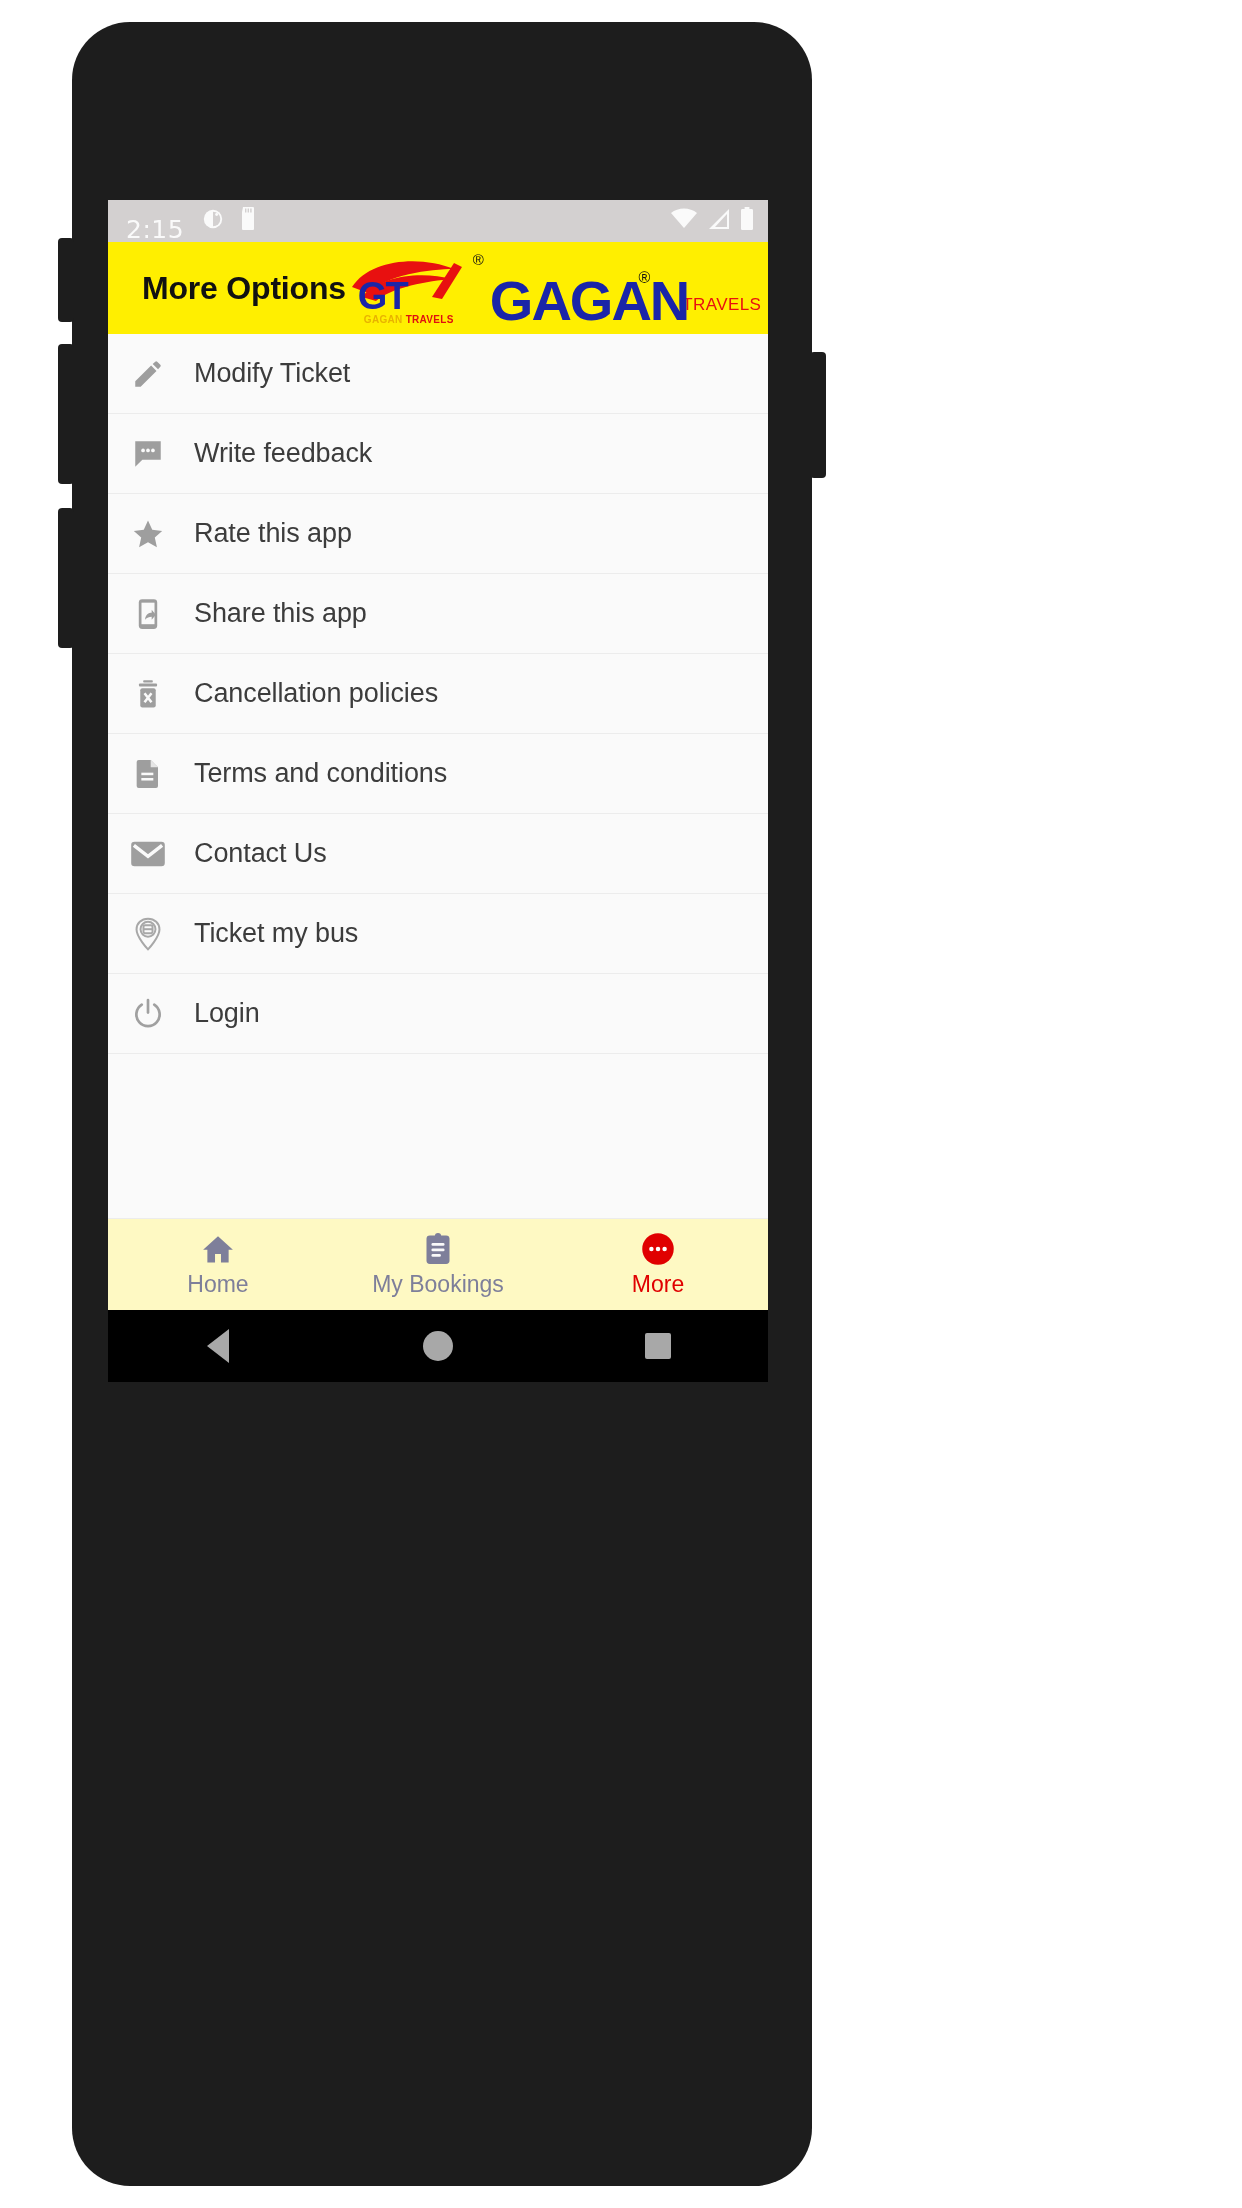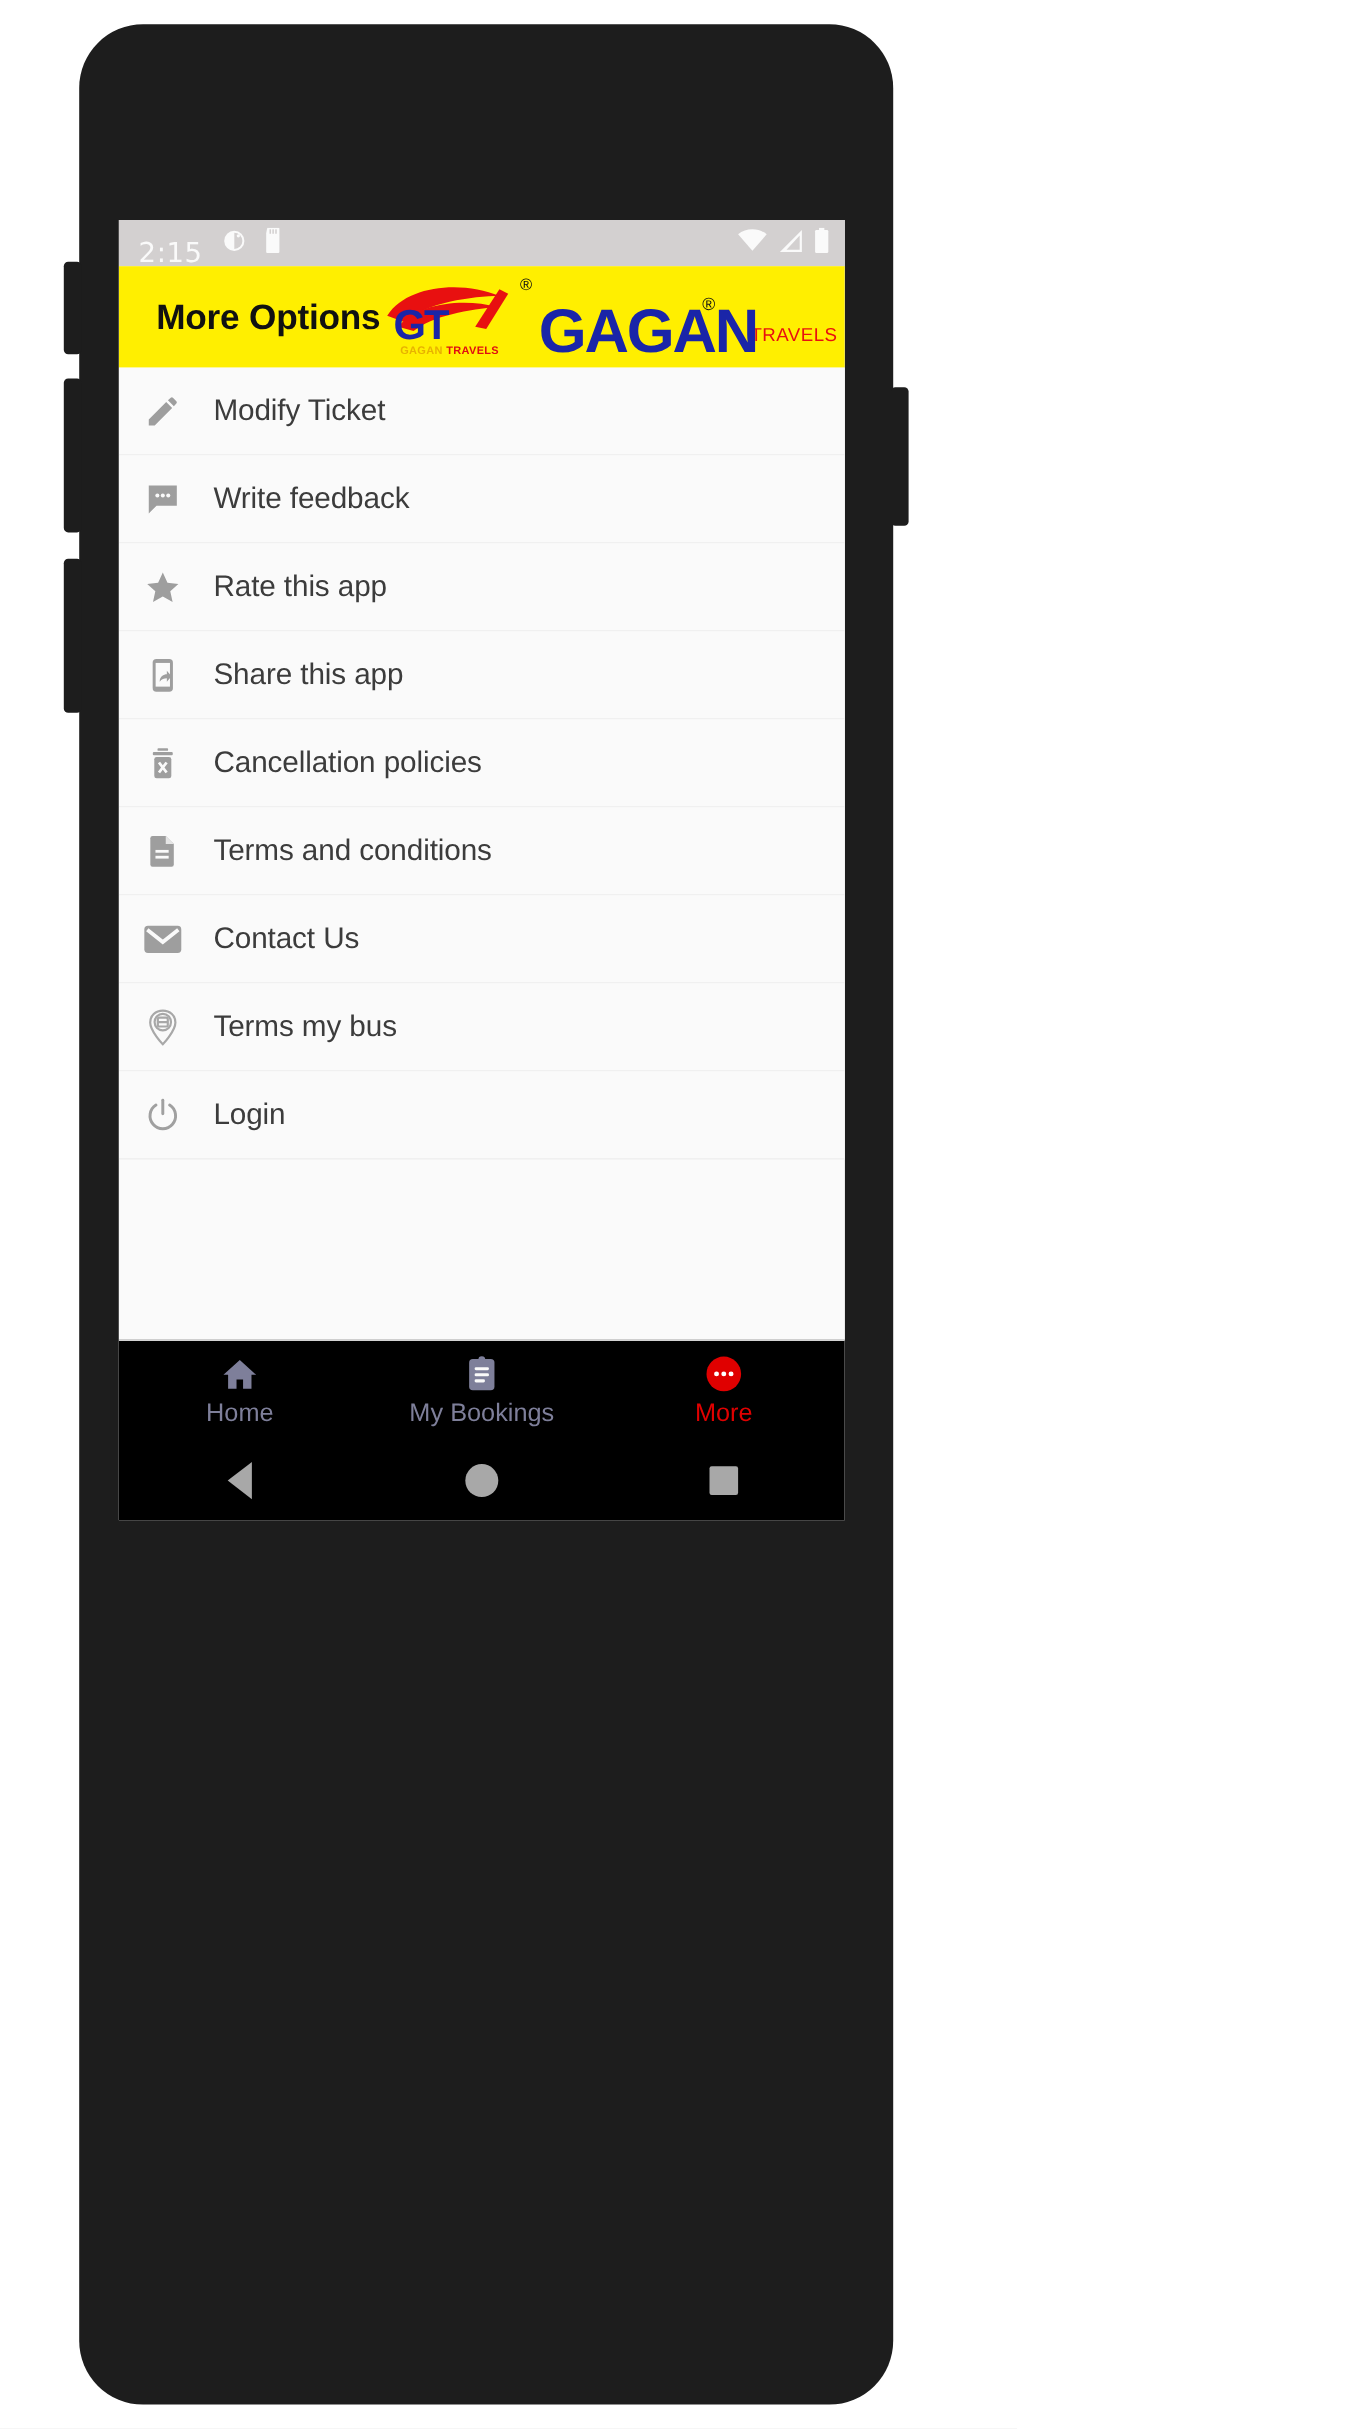--- a/index.html
+++ b/index.html
@@ -192,21 +192,21 @@
     margin-left: 22px;
     font-size: 27px;
     color: #3c3c3c;
     font-family: "Liberation Sans", sans-serif;
     letter-spacing: -0.1px;
   }
 
   
   #tab-bar {
     flex: 0 0 92px;
-    background: #000000;
+    background: #fef9c3;
     border-top: 1px solid #ececec;
     display: flex;
     align-items: center;
   }
   .tab-item {
     flex: 1 1 0;
     display: flex;
     flex-direction: column;
     align-items: center;
     justify-content: center;
@@ -400,21 +400,21 @@
 
       <div class="option-row">
         <span class="option-icon">
           <svg width="32" height="36" viewBox="0 0 24 26" fill="none" stroke="#a8a8a8" stroke-width="1.5">
             <path d="M12 1.5 C7 1.5 3.4 5.1 3.4 9.6 C3.4 15.4 12 24.5 12 24.5 C12 24.5 20.6 15.4 20.6 9.6 C20.6 5.1 17 1.5 12 1.5 Z"></path>
             <circle cx="12" cy="9.4" r="5.6"></circle>
             <rect x="8.6" y="6.4" width="6.8" height="6" rx="1.1"></rect>
             <path d="M8.6 9.4 h6.8"></path>
           </svg>
         </span>
-        <span class="option-label">Terms my bus</span>
+        <span class="option-label">Ticket my bus</span>
       </div>
 
       <div class="option-row">
         <span class="option-icon">
           <svg width="34" height="34" viewBox="0 0 24 24" fill="none" stroke="#a0a0a0" stroke-width="1.9" stroke-linecap="round">
             <path d="M7.6 5.4 A8.2 8.2 0 1 0 16.4 5.4"></path>
             <path d="M12 2.2 V11"></path>
           </svg>
         </span>
         <span class="option-label">Login</span>

